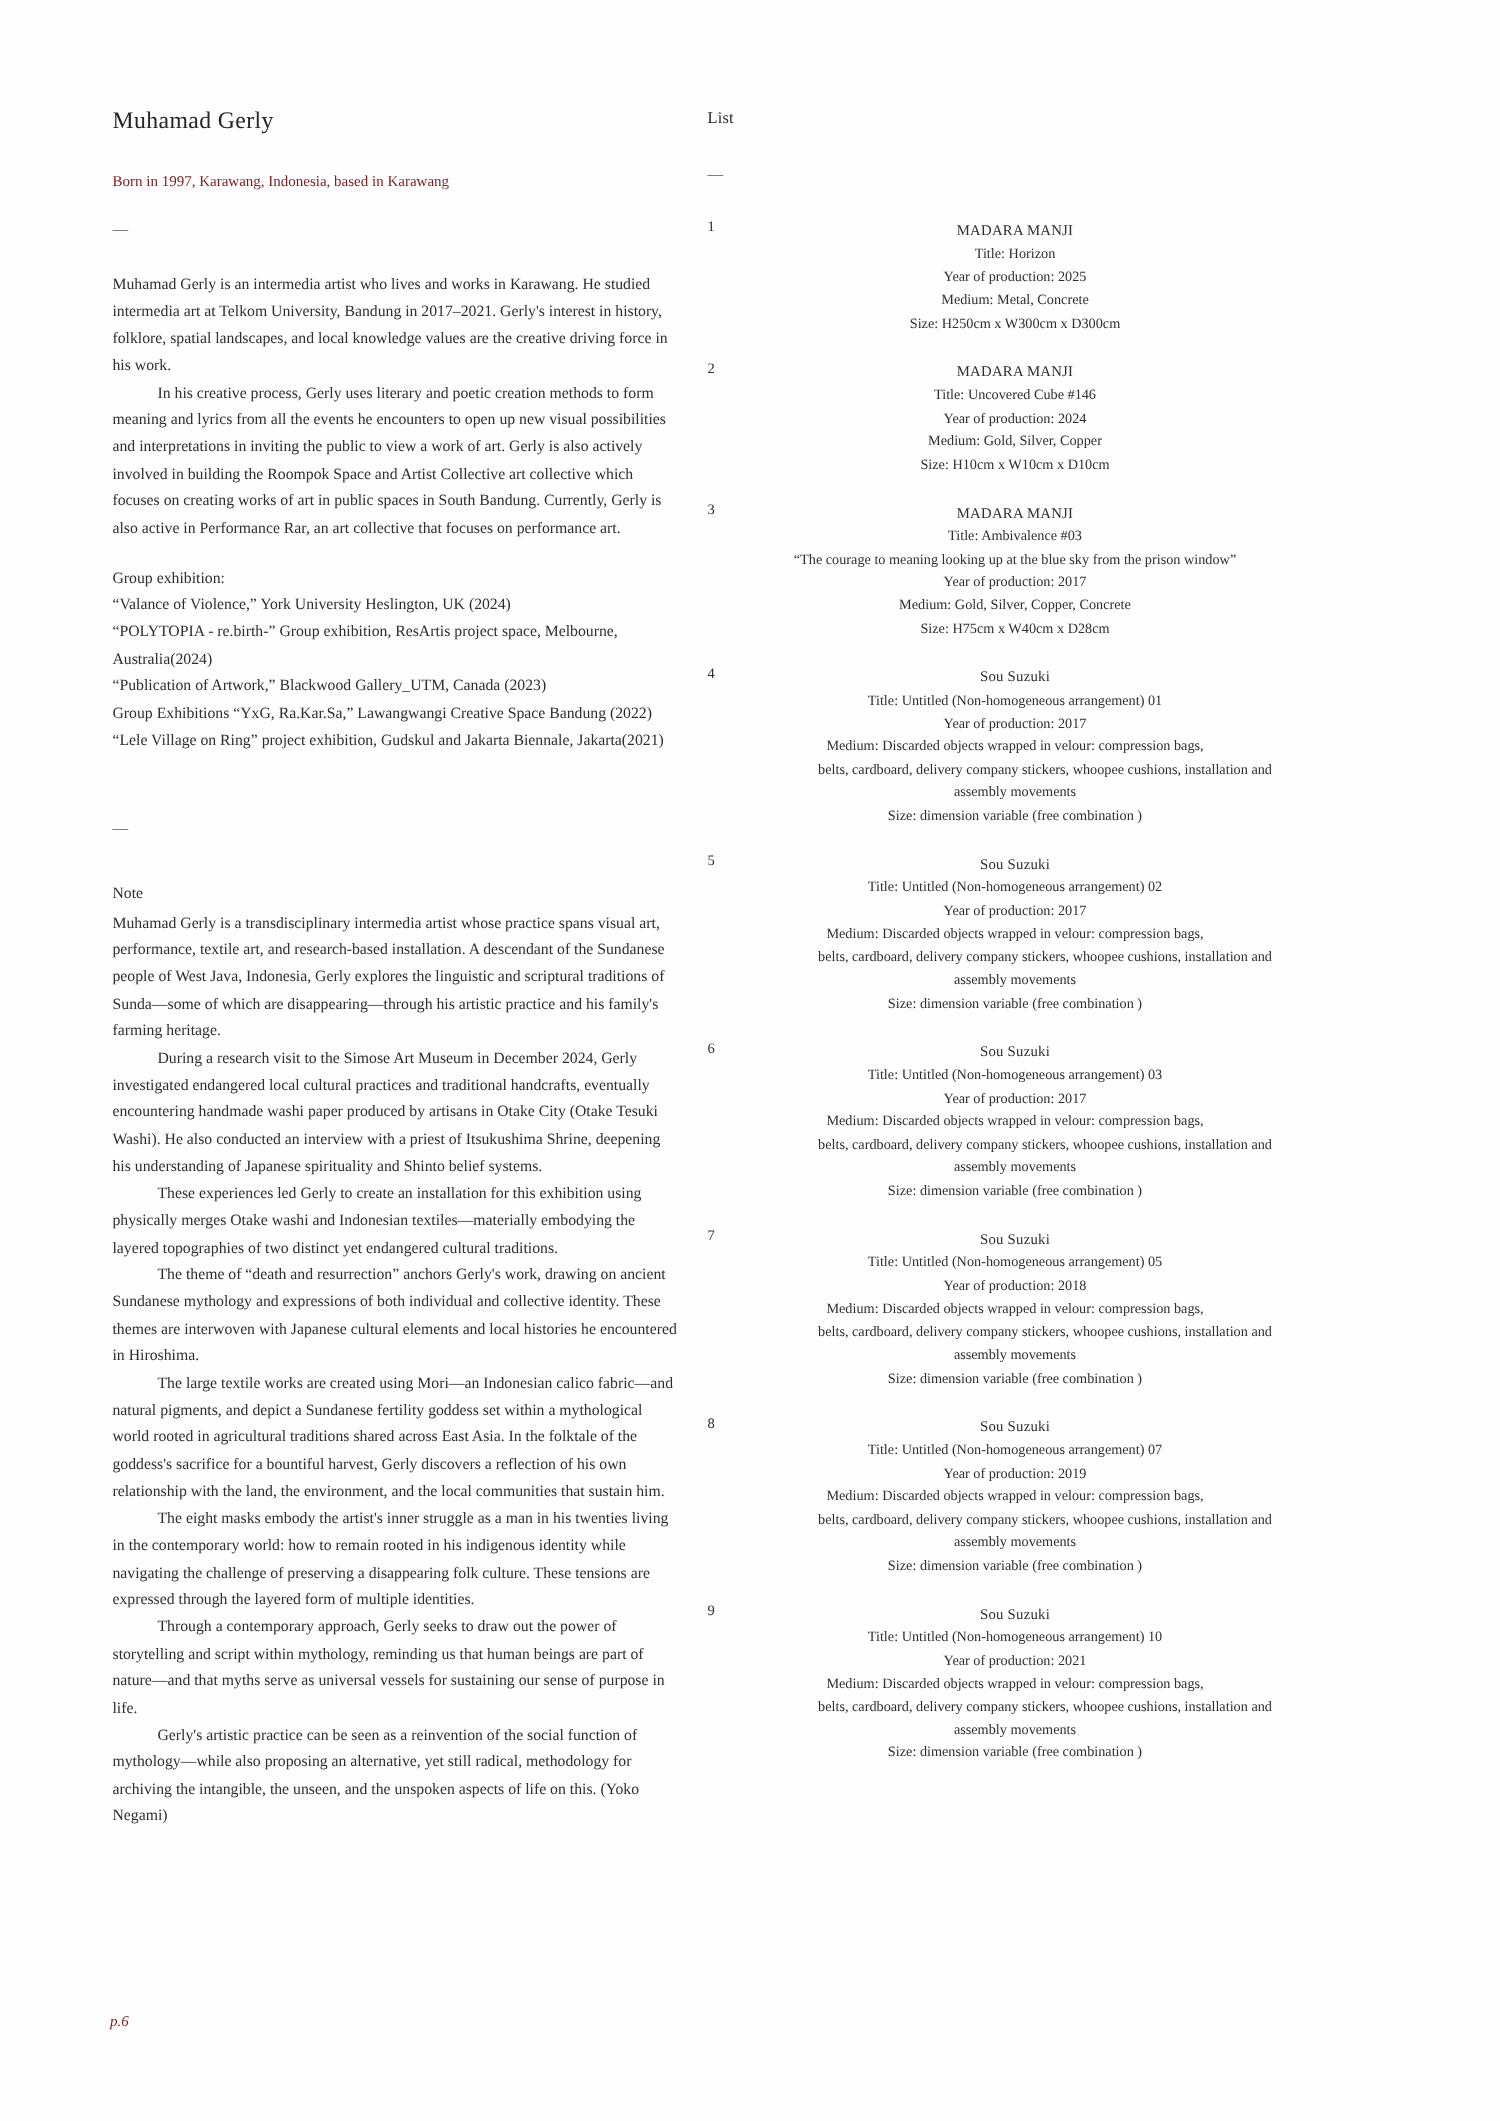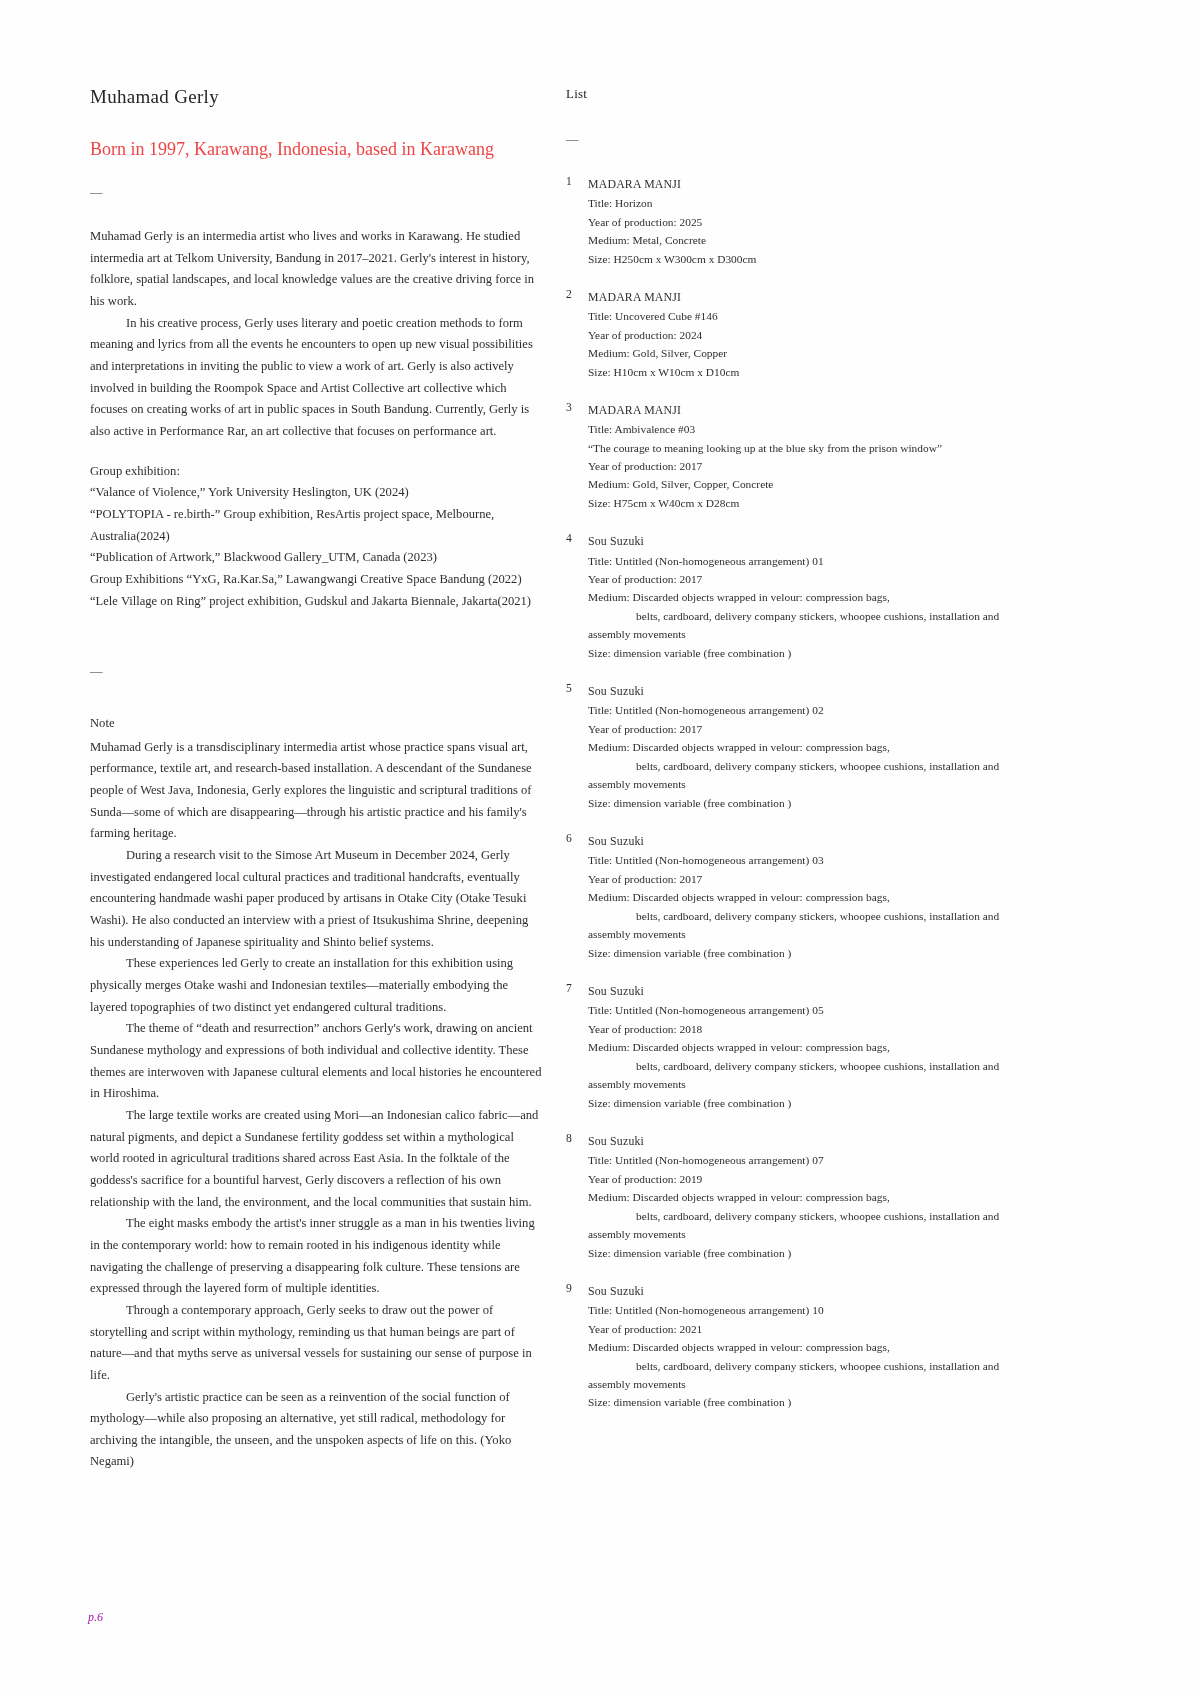--- a/index.html
+++ b/index.html
@@ -36,24 +36,24 @@
     width: 470px;
   }
   .artist-name {
     font-size: 19px;
     letter-spacing: 0.3px;
     margin: 0 0 28px 0;
     font-weight: normal;
     color: #262626;
   }
   .born-line {
-    font-size: 18px;
+    font-size: 12px;
     line-height: 1.5;
     margin: 0 0 22px 0;
-    color: #ef4444;
+    color: #7f1d1d;
   }
   .rule {
     font-size: 12.5px;
     color: #555;
     margin: 0 0 26px 0;
     letter-spacing: 0;
   }
   .bio p {
     font-size: 12.6px;
     line-height: 1.72;
@@ -120,20 +120,21 @@
   .work-num {
     position: absolute;
     left: 0;
     top: 0;
     width: 18px;
     font-size: 11.6px;
     color: #2e2e2e;
   }
   .work-body {
     margin-left: 22px;
+    text-align: center;
   }
   .work-artist {
     font-size: 11.8px;
     line-height: 1.62;
     color: #2e2e2e;
     letter-spacing: 0.2px;
   }
   .work-line {
     font-size: 11.4px;
     line-height: 1.62;
@@ -141,21 +142,21 @@
   }
   .work-line.cont {
     padding-left: 48px;
   }
   .folio {
     position: absolute;
     left: 88px;
     top: 1610px;
     font-size: 12px;
     font-style: italic;
-    color: #a21caf;
+    color: #7f1d1d;
   }
 </style>
 </head>
 <body>
 
 <div class="page">
 
   <div class="col-left">
     <h1 class="artist-name">Muhamad Gerly</h1>
     <div class="born-line">Born in 1997, Karawang, Indonesia, based in Karawang</div>

